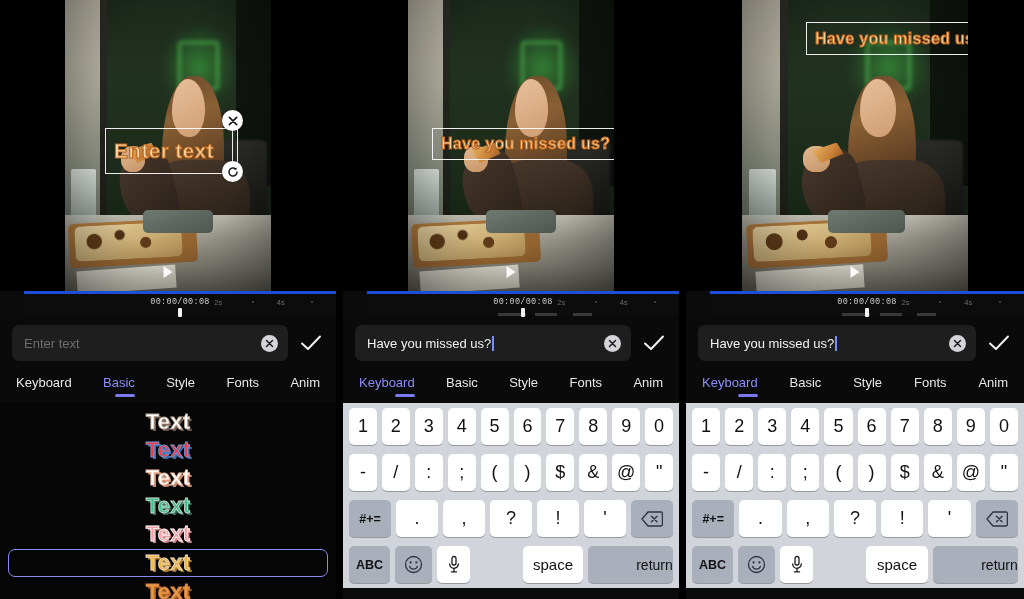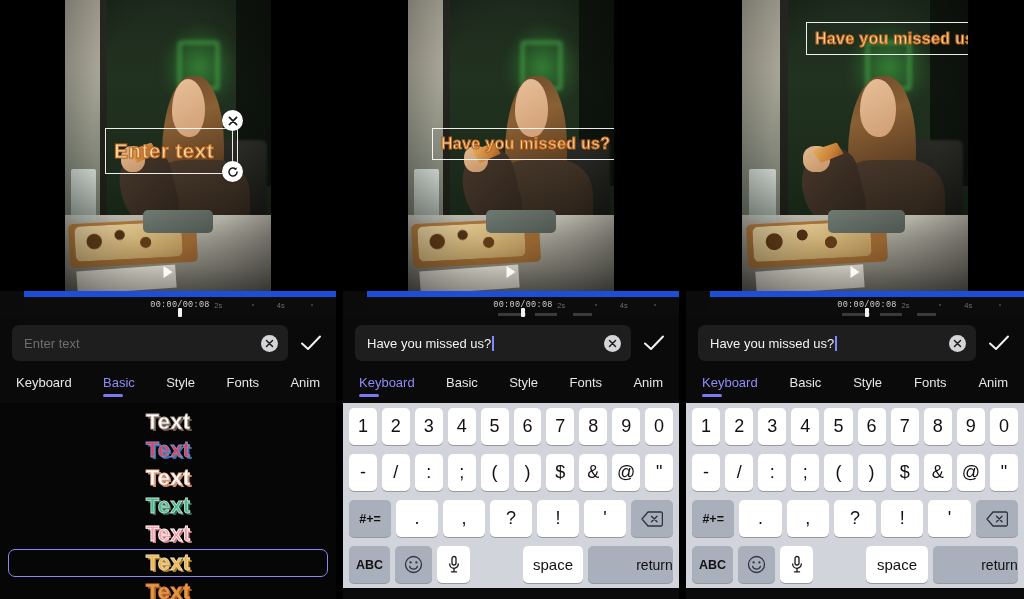--- a/index.html
+++ b/index.html
@@ -158,21 +158,21 @@
 
   
   .p2 .txt-box { left:24px; top:128px; width:198px; height:32px; }
   .p2 .txt-label { font-size:16px; }
 
   
   .p3 .txt-box { left:64px; top:22px; width:203px; height:33px; }
   .p3 .txt-label { font-size:16px; }
 
   
-  .timeline { position:relative; height:24px; background:#0c0c0c; border-top:6px solid #1d4ed8;margin-left:24px; }
+  .timeline { position:relative; height:24px; background:#0c0c0c; border-top:3px solid #1d4ed8;margin-left:24px; }
   .tl-time {
     position:absolute; left:50%; transform:translateX(-50%); top:3px;
     font-size:8.5px; color:#cfcfcf; letter-spacing:.3px;
     font-family:"Liberation Mono", monospace;
   }
   .tl-mark { position:absolute; top:4px; font-size:7.5px; color:#6d6d6d;text-align:center; }
   .tl-m1 { left:61%; } .tl-m2 { left:81%; }
   .tl-tickdot { position:absolute; top:7px; width:2px; height:2px; background:#4a4a4a; border-radius:50%; }
   .tl-d1 { left:73%; } .tl-d2 { left:92%; }
   .tl-playhead {
@@ -196,21 +196,21 @@
   .clear-btn {
     width:17px;height:17px;border-radius:50%;background:#d5d5d8;
     display:flex;align-items:center;justify-content:center;flex:0 0 auto;
   }
   .check-btn { width:26px; height:26px; flex:0 0 auto; display:flex;align-items:center;justify-content:center; }
 
   
   .tabs { display:flex; align-items:center; height:34px; padding:0 6px; background:#0a0a0a; position:relative; }
   .tab {
     font-size:13px; color:#e6e6e6; padding:0 6px; white-space:nowrap;
-    display:flex; flex-direction:column; align-items:flex-start; justify-content:center; height:100%;
+    display:flex; flex-direction:column; align-items:flex-end; justify-content:center; height:100%;
   }
   .tab.active { color:#8e8cf8; }
   .tab .underline { width:20px; height:2.5px; background:#7b79f0; border-radius:2px; margin-top:4px; visibility:hidden; }
   .tab.active .underline { visibility:visible; }
   .p1 .tabs { justify-content:space-between; padding:0 10px; }
   .p2 .tabs, .p3 .tabs { justify-content:space-between; padding:0 10px; }
 
   
   .stylegrid {
     flex:1; background:#060606; display:grid;

